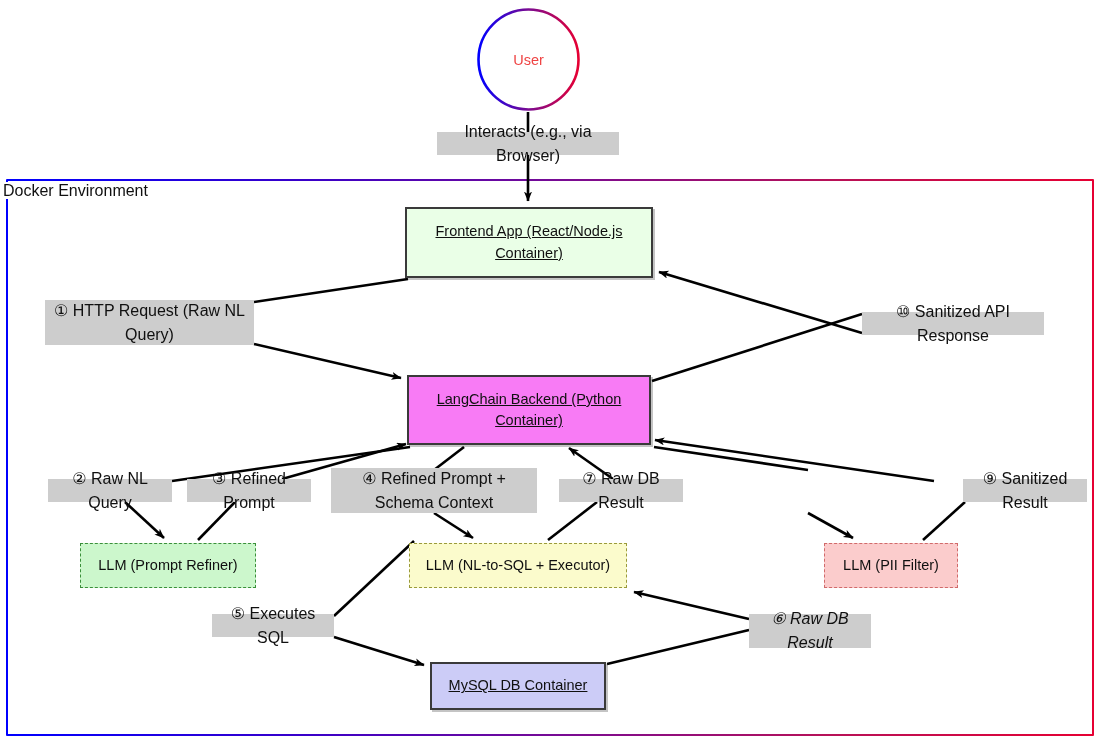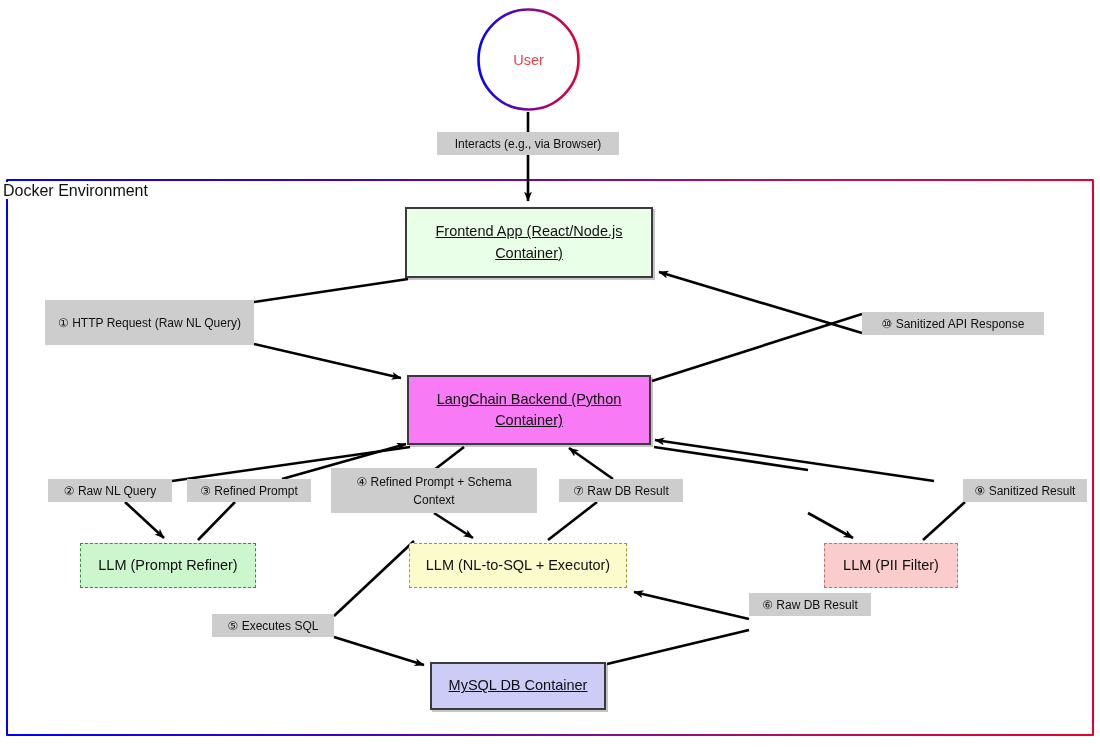--- a/index.html
+++ b/index.html
@@ -134,40 +134,40 @@
     background: #fbcccc;
     border-color: #d06a6a;
   }
 
   
   .edge-label {
     position: absolute;
     box-sizing: border-box;
     background: #cdcdcd;
     color: #101010;
-    font-size: 12px;
+    font-size: 16px;
     line-height: 1.5;
     text-align: center;
     display: flex;
     align-items: center;
     justify-content: center;
     padding: 2px 5px;
     z-index: 3;
   }
   .lbl-interacts { left: 437px; top: 132px;  width: 182px; height: 23px; }
   .lbl-1         { left: 45px;  top: 300px;  width: 209px; height: 45px; }
   .lbl-10        { left: 862px; top: 312px;  width: 182px; height: 23px; }
   .lbl-2         { left: 48px;  top: 479px;  width: 124px; height: 23px; }
   .lbl-3         { left: 187px; top: 479px;  width: 124px; height: 23px; }
   .lbl-4         { left: 331px; top: 468px;  width: 206px; height: 45px; }
   .lbl-7         { left: 559px; top: 479px;  width: 124px; height: 23px; }
   .lbl-8         { left: 710px; top: 468px;  width: 196px; height: 45px; }
   .lbl-9         { left: 934px; top: 479px;  width: 124px; height: 23px; margin-left: 29px; }
   .lbl-5         { left: 212px; top: 614px;  width: 122px; height: 23px; }
-  .lbl-6         { left: 749px; top: 593px;  width: 122px; height: 23px; }
+  .lbl-6         { left: 749px; top: 614px;  width: 122px; height: 34px; font-style: italic; }
 </style>
 </head>
 <body>
 
 <div id="canvas">
 
   <div class="docker-boundary"></div>
   <div class="docker-caption">
     <span>Docker Environment</span>
   </div>

